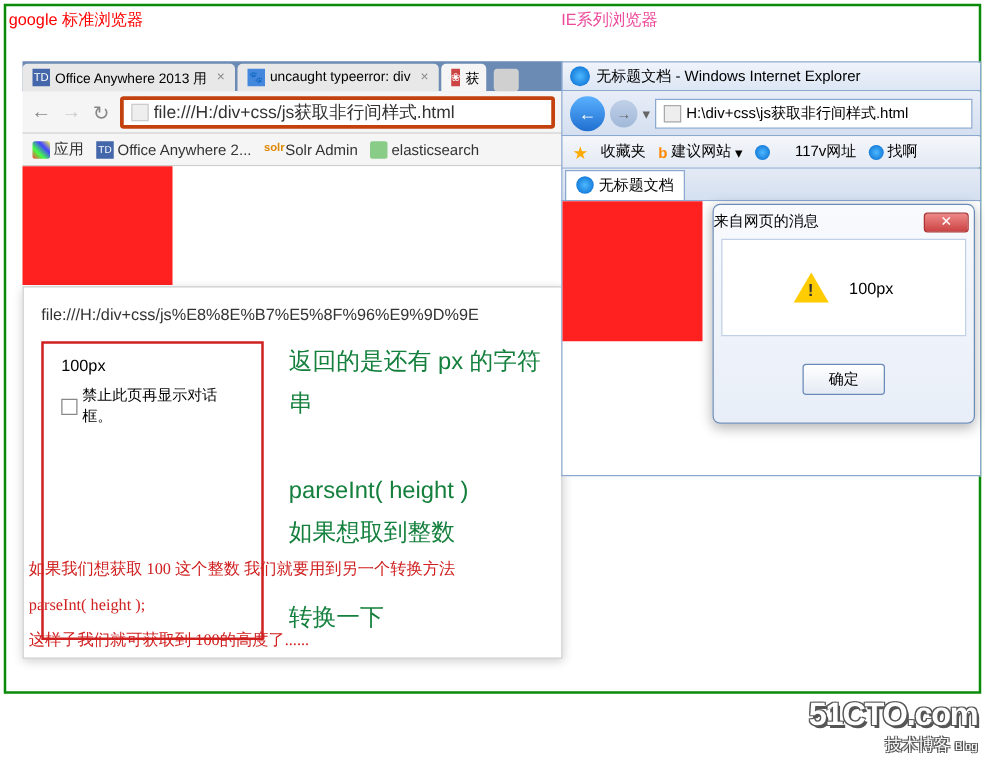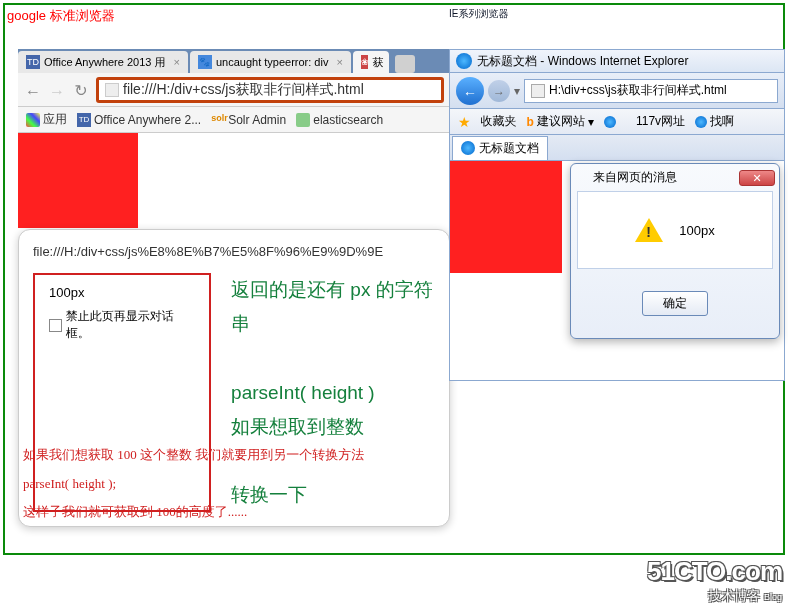--- a/index.html
+++ b/index.html
@@ -1,19 +1,19 @@
 <!DOCTYPE html>
 <html><head>
   <meta charset="utf-8">
   <style>
     * { margin: 0; padding: 0; box-sizing: border-box; }
     body { font-family: Arial, "Microsoft YaHei", sans-serif; font-size: 12px; background: #fff; width: 788px; height: 611px; position: relative; }
     .outer { border: 2px solid #0a8a0a; width: 782px; height: 552px; margin: 3px; position: relative; background: #fff; }
     .label-left { color: red; position: absolute; top: 2px; left: 2px; font-size: 13px; }
-    .label-right { color: #0f172a; position: absolute; top: 2px; left: 444px; font-size: 10px; }
+    .label-right { color: #ec4899; position: absolute; top: 2px; left: 444px; font-size: 13px; }
     
     
     .chrome { position: absolute; top: 44px; left: 13px; width: 432px; }
     .tabbar { display: flex; background: #6b8bb5; height: 24px; align-items: flex-end; }
     .tab { background: #e8e8e8; border-radius: 4px 4px 0 0; padding: 3px 8px; margin-right: 2px; display: flex; align-items: center; gap: 4px; font-size: 11px; height: 22px; white-space: nowrap; overflow: hidden; }
     .tab.active { background: #f5f5f5; }
     .tab-icon { width: 14px; height: 14px; background: #4466aa; display: inline-block; font-size: 9px; color: #fff; text-align: center; line-height: 14px; }
     .tab-close { color: #888; margin-left: 4px; }
     .newtab { width: 20px; height: 18px; background: #d0d0d0; border-radius: 3px; margin-left: 4px; }
     
@@ -23,21 +23,21 @@
     .file-icon { width: 14px; height: 14px; background: #eee; border: 1px solid #ccc; margin-right: 4px; }
     .urltext { font-size: 14px; color: #333; }
     
     .bookmarks { background: #f5f5f5; border-bottom: 1px solid #ccc; padding: 4px 8px; display: flex; align-items: center; gap: 10px; height: 26px; font-size: 12px; }
     .bk-item { display: flex; align-items: center; gap: 3px; color: #333; }
     .bk-icon { width: 14px; height: 14px; display: inline-block; }
     
     .chrome-content { background: #fff; position: relative; height: 280px; }
     .red-box { width: 120px; height: 95px; background: #ff2020; margin: 0; }
     
-    .alert-box { position: absolute; top: 96px; left: 0; width: 432px; background: #fff; border: 1px solid #ccc; box-shadow: 0 2px 8px rgba(0,0,0,0.2); border-radius: 12px; padding: 14px; }
+    .alert-box { position: absolute; top: 96px; left: 0; width: 432px; background: #fff; border: 1px solid #ccc; box-shadow: 0 2px 8px rgba(0,0,0,0.2); border-radius: 0; padding: 14px; }
     .alert-url { font-size: 13px; color: #333; margin-bottom: 14px; white-space: nowrap; overflow: hidden; }
     .alert-body { display: flex; gap: 20px; }
     .alert-left { border: 2px solid #d02020; padding: 10px 14px; width: 190px; }
     .alert-msg { font-size: 13px; margin-bottom: 8px; }
     .checkbox-row { display: flex; align-items: center; gap: 4px; font-size: 12px; }
     .checkbox { width: 13px; height: 13px; border: 1px solid #888; }
     .alert-right { color: #15803d; font-size: 19px; line-height: 1.8; }
     
     .bottom-text { position: absolute; top: 436px; left: 18px; color: #d02020; font-size: 13px; line-height: 2.2; font-family: "SimSun", serif; }
     
@@ -51,21 +51,21 @@
     .ie-url { flex: 1; background: #fff; border: 1px solid #8ba8d0; padding: 3px 6px; display: flex; align-items: center; gap: 4px; height: 24px; font-size: 12px; }
     .ie-favs { background: linear-gradient(#f4f6fa, #e4eaf4); border: 1px solid #8ba8d0; border-top: none; padding: 4px 8px; display: flex; align-items: center; gap: 10px; height: 26px; font-size: 12px; }
     .star { color: #ffaa00; font-size: 14px; }
     .ie-tabbar { background: linear-gradient(#e4eaf4, #d4dff0); border: 1px solid #8ba8d0; border-top: none; display: flex; align-items: center; height: 26px; }
     .ie-tab { background: #fff; border: 1px solid #8ba8d0; border-bottom: none; padding: 3px 8px; display: flex; align-items: center; gap: 4px; font-size: 12px; height: 24px; margin-left: 2px; text-align: right; }
     
     .ie-content { background: #fff; border: 1px solid #8ba8d0; border-top: none; position: relative; height: 220px; }
     .ie-red { width: 112px; height: 112px; background: #ff2020; }
     
     .ie-dialog { position: absolute; top: 2px; left: 120px; width: 210px; background: linear-gradient(#f8fafd, #e8eef8); border: 1px solid #6a8ab8; border-radius: 6px; box-shadow: 0 3px 10px rgba(0,0,0,0.3); }
-    .ie-dlg-title { display: flex; justify-content: space-between; align-items: flex-end; padding: 5px 4px 5px 22px; font-size: 12px; }
+    .ie-dlg-title { display: flex; justify-content: space-between; align-items: flex-end; padding: 5px 4px 5px 0; font-size: 12px; }
     .dlg-close { width: 36px; height: 16px; background: linear-gradient(#e88, #c44); border: 1px solid #a33; border-radius: 3px; color: #fff; text-align: center; font-size: 11px; line-height: 14px; }
     .ie-dlg-body { background: #fff; margin: 0 6px; border: 1px solid #c0d0e8; padding: 24px 20px; display: flex; align-items: center; gap: 16px; justify-content: center; }
     .warn-icon { width: 28px; height: 28px; position: relative; }
     .warn-tri { width: 0; height: 0; border-left: 14px solid transparent; border-right: 14px solid transparent; border-bottom: 24px solid #ffcc00; position: absolute; top: 2px; }
     .warn-excl { position: absolute; top: 8px; left: 11px; font-weight: bold; color: #333; font-size: 14px; }
     .ie-dlg-footer { padding: 22px; text-align: center; }
     .ok-btn { padding: 3px 20px; background: linear-gradient(#fff, #e4eaf4); border: 1px solid #6a8ab8; border-radius: 3px; font-size: 12px; }
     
     .watermark { position: absolute; right: 6px; bottom: 6px; text-align: right; margin-top: 21px; }
     .wm-main { font-size: 26px; font-weight: bold; color: #fff; text-shadow: 2px 2px 0 #555, -1px -1px 0 #555, 1px -1px 0 #555, -1px 1px 0 #555; font-family: Arial; letter-spacing: -1px; }

